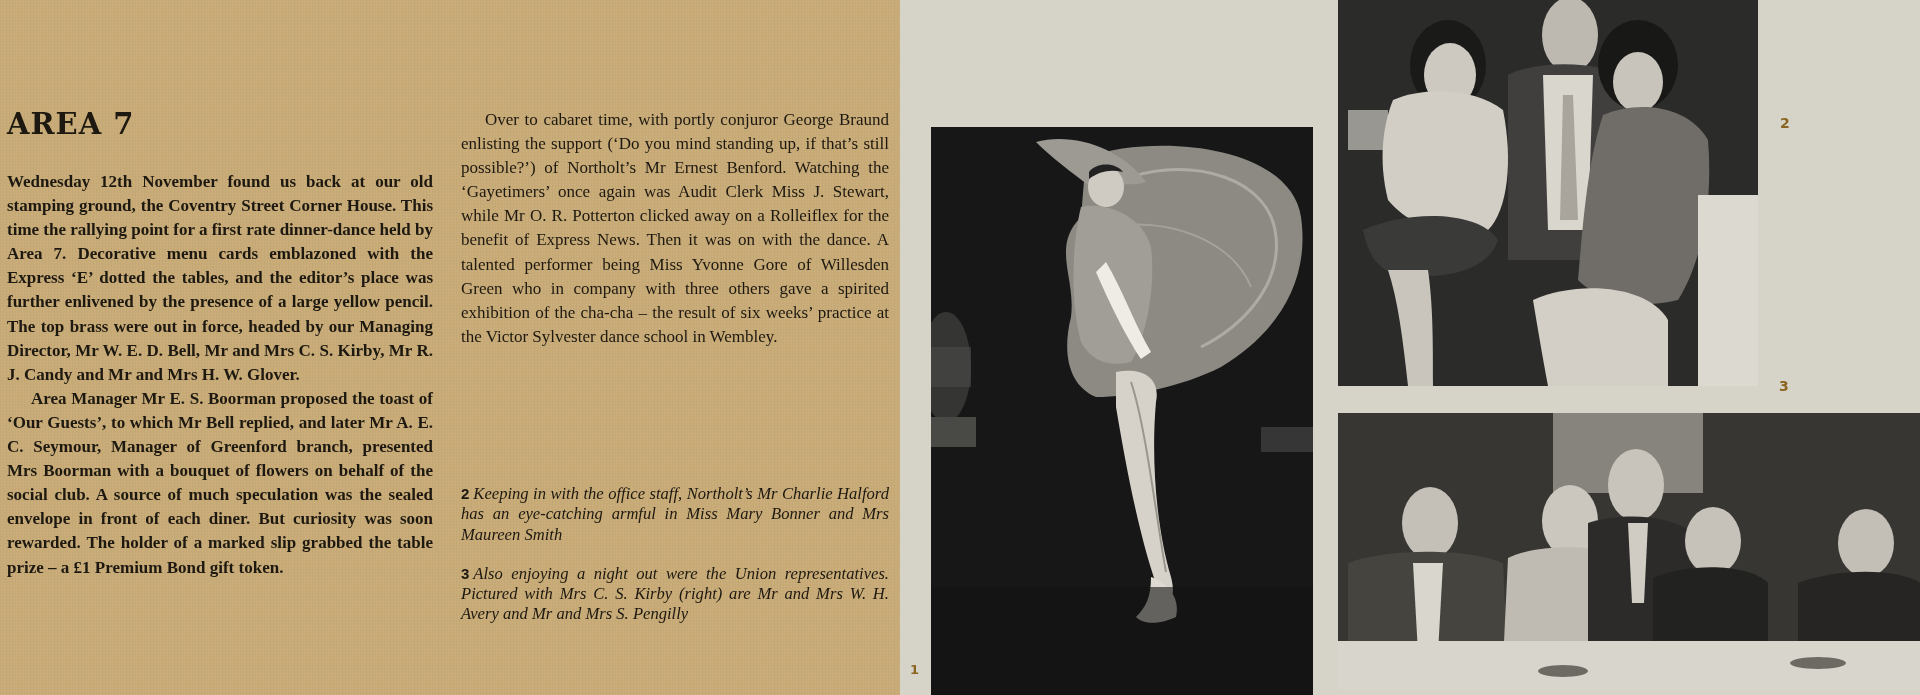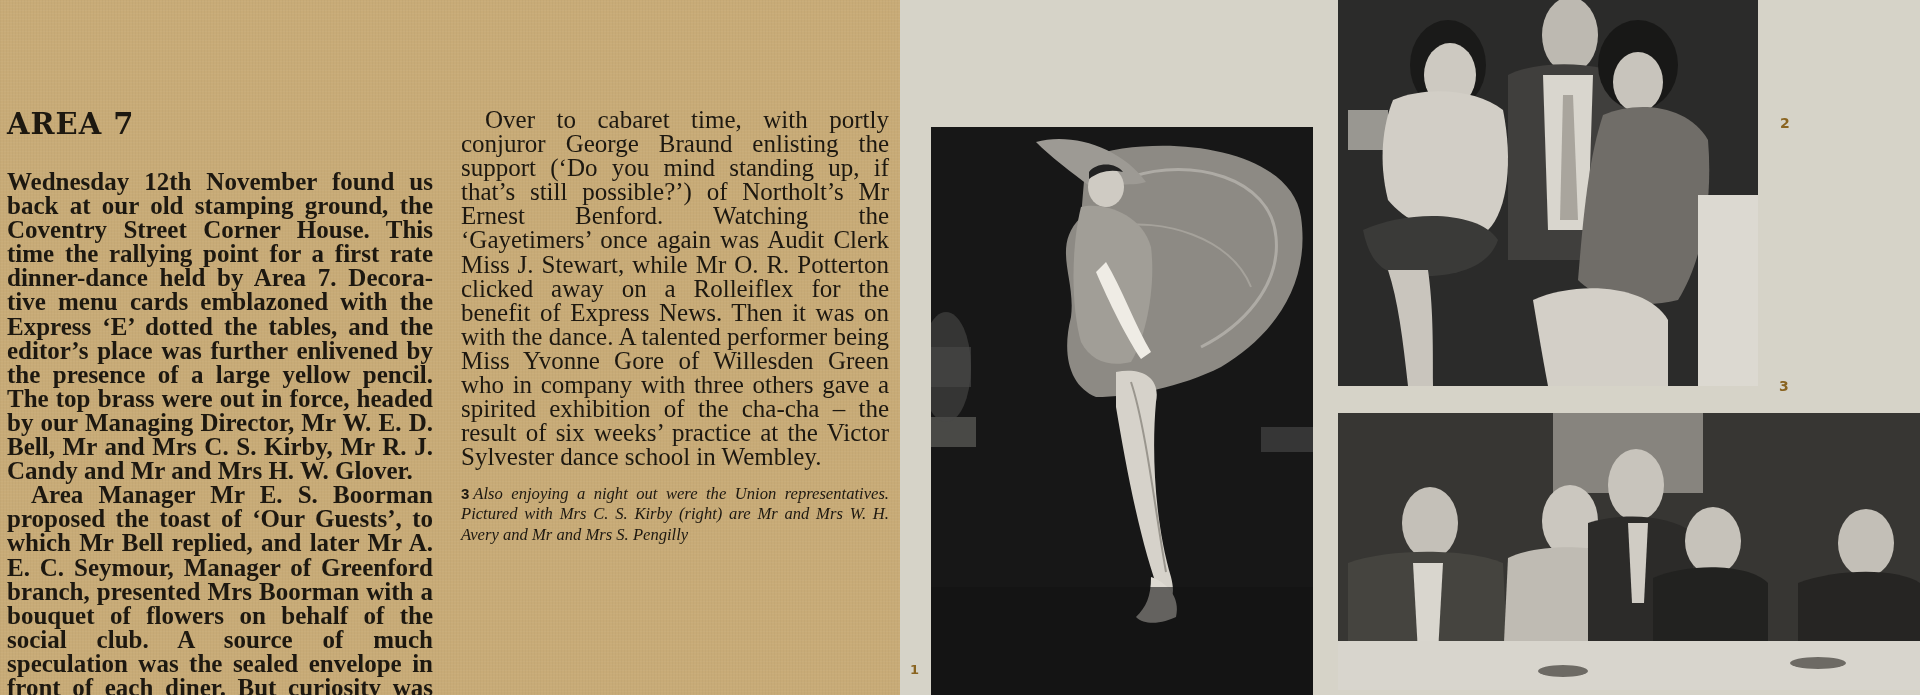--- a/index.html
+++ b/index.html
@@ -19,21 +19,21 @@
     position:absolute; left:900px; top:0; width:1020px; height:695px;
     background:#d6d3c8;
   }
   .heading {
     position:absolute; left:7px; top:106px;
     font-family:"DejaVu Serif","Liberation Serif",serif;
     font-weight:bold; font-size:29px; letter-spacing:1px; margin:0;
     transform:scaleY(1.05);
   }
   .col {
-    position:absolute; font-size:25px; line-height:24.1px;
+    position:absolute; font-size:17px; line-height:24.1px;
     text-align:justify; hyphens:manual; margin:0;
   }
   .col p { margin:0; }
   .col p.indent { text-indent:24px; }
   .col-1 { left:7px; top:170px; width:426px;font-weight:bold; }
   .col-2 { left:461px; top:108px; width:428px; }
   .captions {
     position:absolute; left:461px; top:484px; width:428px;
     font-style:italic; font-size:16.6px; line-height:20.3px; text-align:justify;
   }
@@ -64,20 +64,21 @@
   <div class="col col-1">
     <p>Wednesday 12th November found us back at our old stamping ground, the Coventry Street Corner House. This time the rallying point for a first rate dinner-dance held by Area 7. Decora­tive menu cards emblazoned with the Express ‘E’ dotted the tables, and the editor’s place was further enlivened by the presence of a large yellow pencil. The top brass were out in force, headed by our Managing Director, Mr W. E. D. Bell, Mr and Mrs C. S. Kirby, Mr R. J. Candy and Mr and Mrs H. W. Glover.</p>
     <p class="indent">Area Manager Mr E. S. Boorman proposed the toast of ‘Our Guests’, to which Mr Bell re­plied, and later Mr A. E. C. Seymour, Manager of Greenford branch, presented Mrs Boorman with a bouquet of flowers on behalf of the social club. A source of much speculation was the sealed envelope in front of each diner. But curiosity was soon rewarded. The holder of a marked slip grabbed the table prize – a £1 Premium Bond gift token.</p>
   </div>
 
   <div class="col col-2">
     <p class="indent">Over to cabaret time, with portly conjuror George Braund enlisting the support (‘Do you mind standing up, if that’s still possible?’) of Northolt’s Mr Ernest Benford. Watching the ‘Gayetimers’ once again was Audit Clerk Miss J. Stewart, while Mr O. R. Potterton clicked away on a Rolleiflex for the benefit of Express News. Then it was on with the dance. A talented performer being Miss Yvonne Gore of Willes­den Green who in company with three others gave a spirited exhibition of the cha-cha – the result of six weeks’ practice at the Victor Sylvester dance school in Wembley.</p>
   </div>
 
   <div class="captions">
+    <p><span class="num">2</span><span>Keeping in with the office staff, Northolt’s Mr Charlie Halford has an eye-catching armful in Miss Mary Bonner and Mrs Maureen Smith</span></p>
     <p><span class="num">3</span><span>Also enjoying a night out were the Union represent­atives. Pictured with Mrs C. S. Kirby (right) are Mr and Mrs W. H. Avery and Mr and Mrs S. Pengilly</span></p>
   </div>
 </div>
 
 <div class="page-right"></div>
 
 <div class="photo photo-1">
   <svg viewBox="0 0 382 568" preserveAspectRatio="none">
     <rect width="382" height="568" fill="#171717"></rect>
     <rect x="0" y="220" width="40" height="40" fill="#555" opacity="0.5"></rect>

